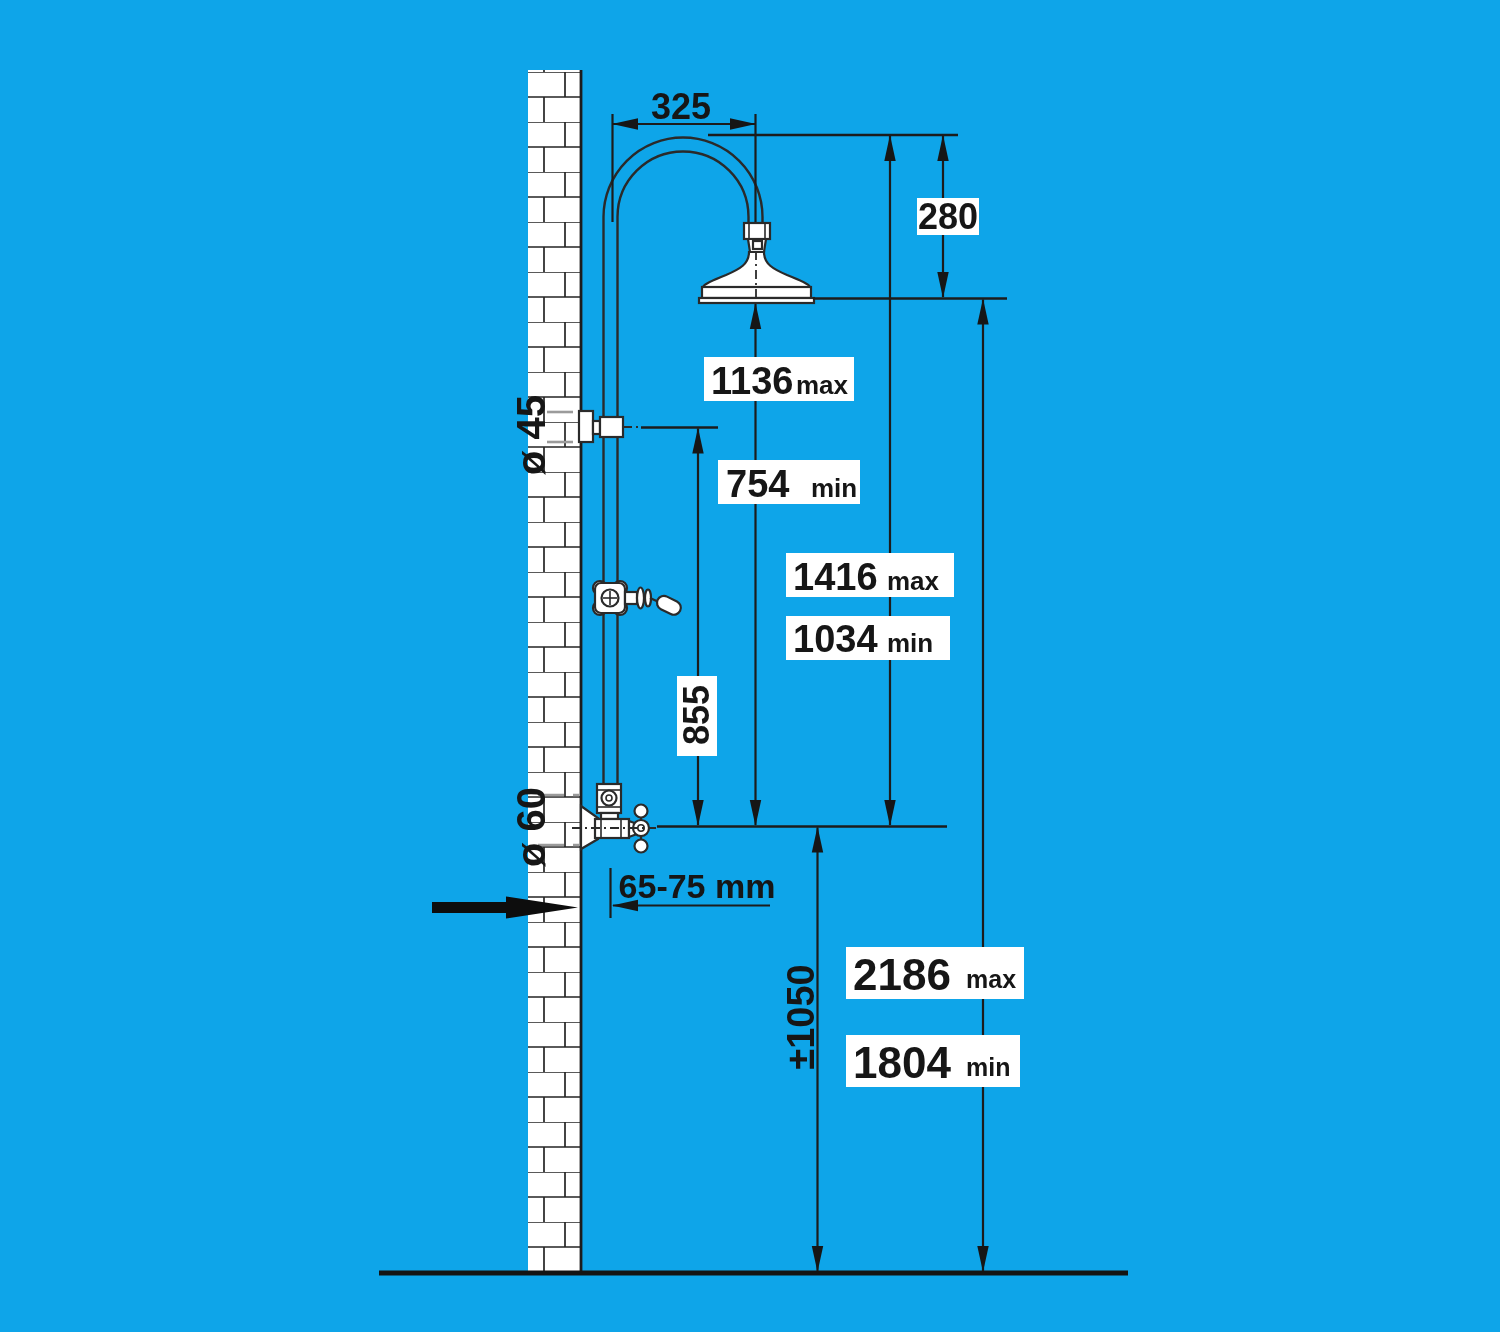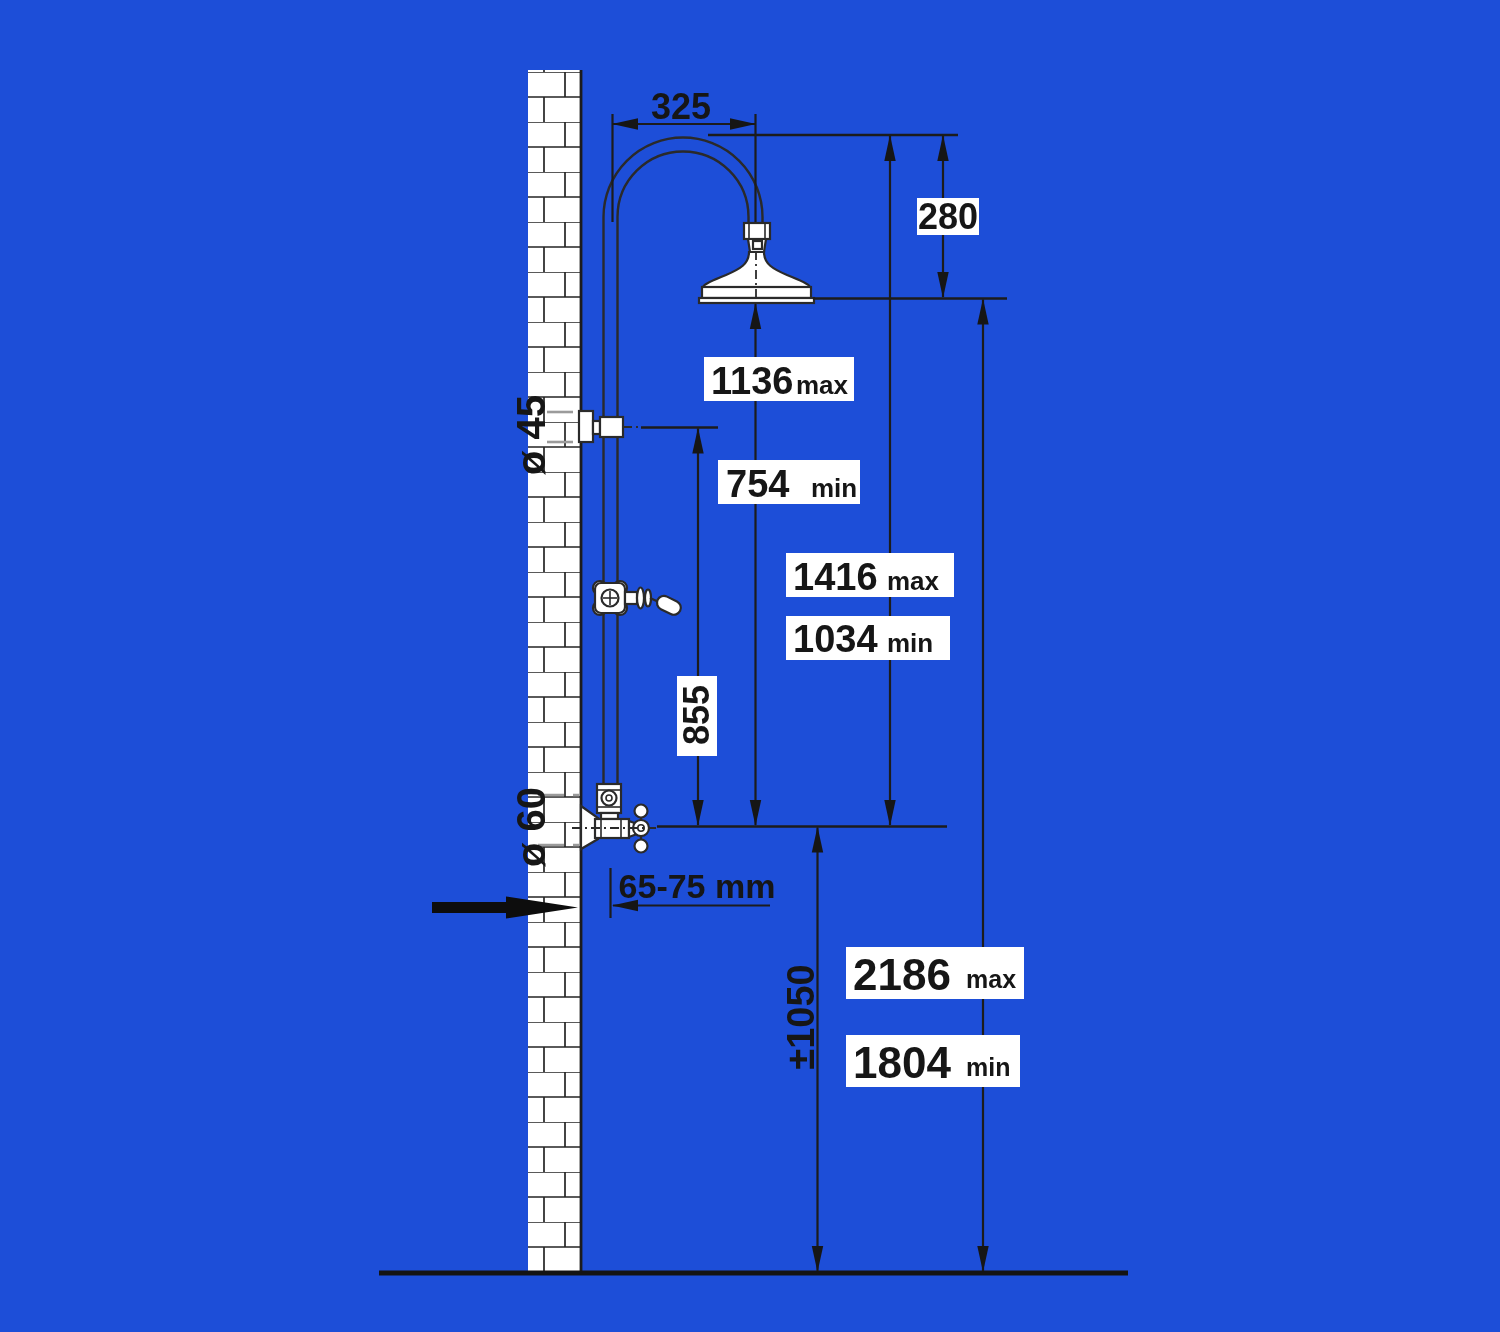--- a/index.html
+++ b/index.html
@@ -1,16 +1,16 @@
 <!DOCTYPE html>
 <html><head>
 <meta charset="utf-8">
 <style>
   html,body{margin:0;padding:0;background:#ffffff;}
-  .stage{position:relative;width:1500px;height:1332px;background:#1d4ed8;overflow:hidden;}
+  .stage{position:relative;width:1500px;height:1332px;background:#0ea5e9;overflow:hidden;}
   svg{display:block;}
   text{font-family:"Liberation Sans","DejaVu Sans",sans-serif;font-weight:bold;fill:#161616;}
   .num-lg{font-size:38px;}
   .num-xl{font-size:44px;}
   .num-md{font-size:36px;}
   .num-sm{font-size:34px;}
   .unit{font-size:26px;}
   .unit-sm{font-size:25px;}
   .rot{font-size:38px;}
   .dia{font-size:40px;}

